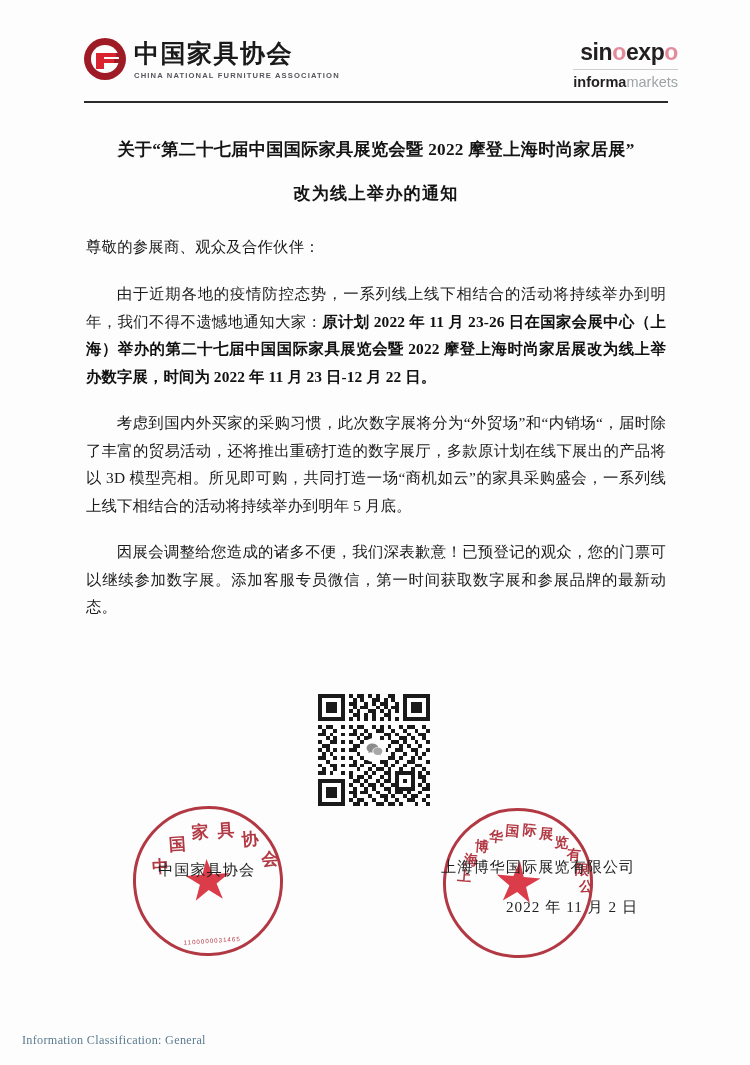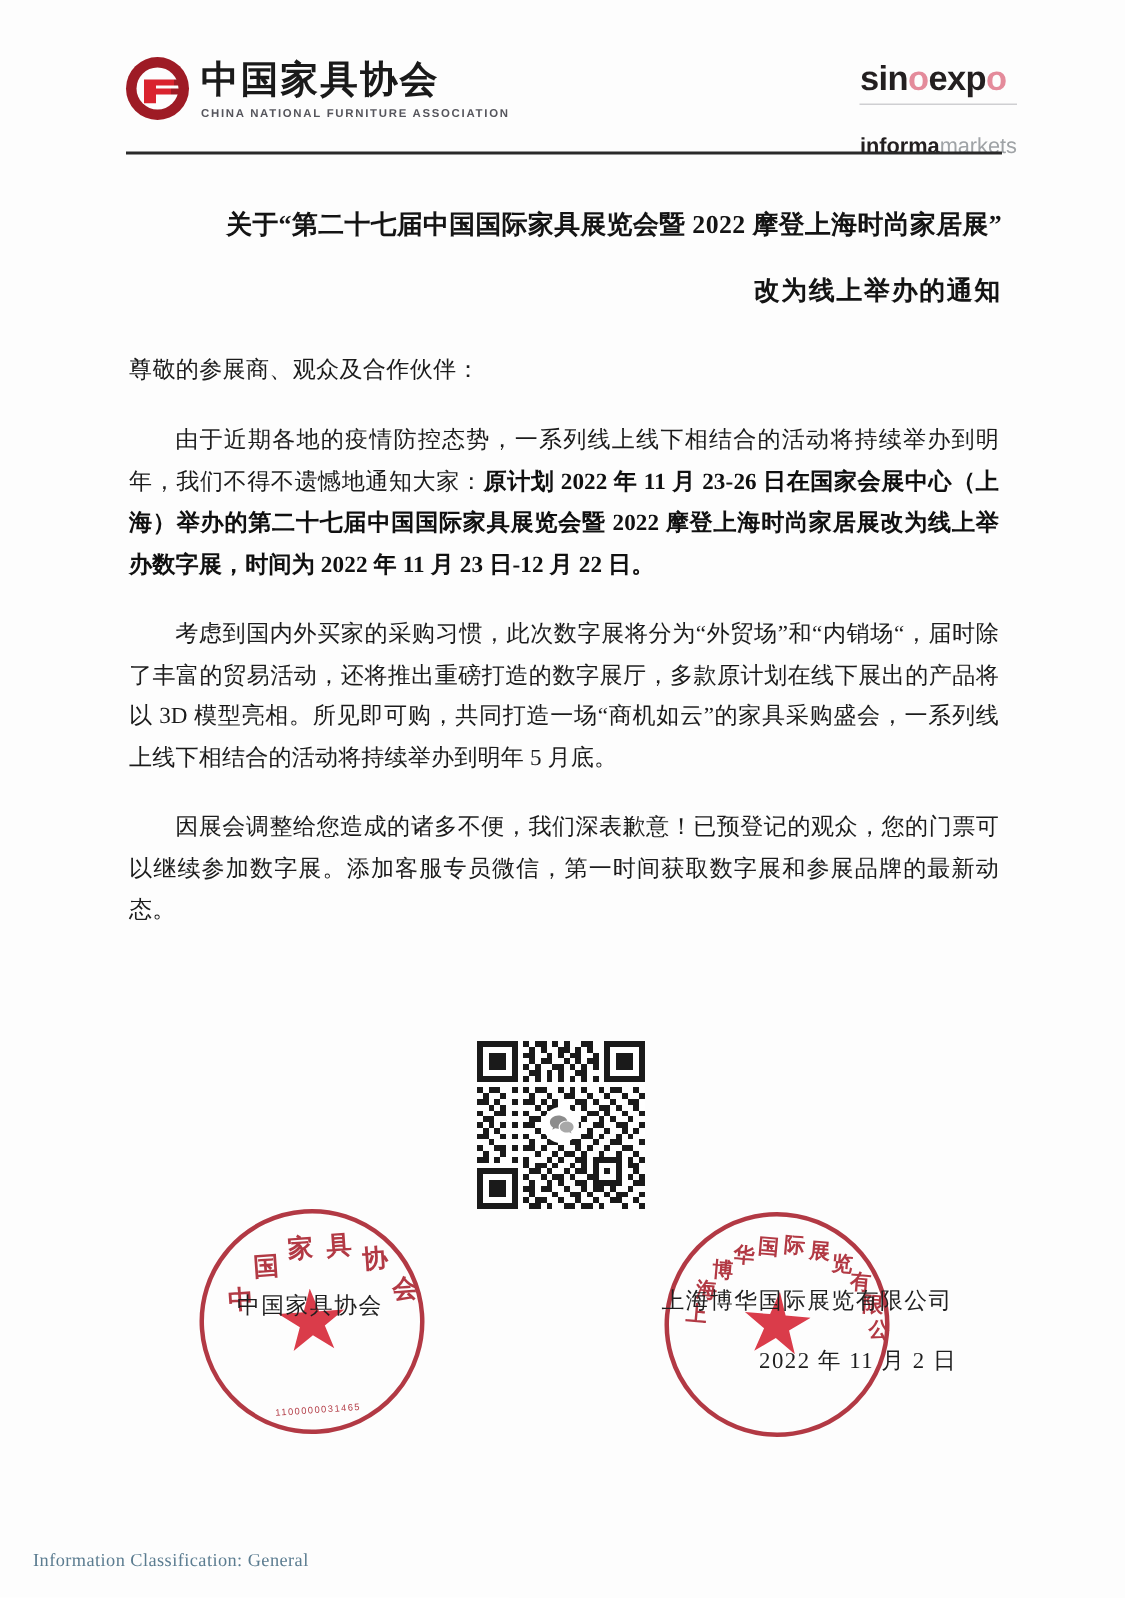--- a/index.html
+++ b/index.html
@@ -80,35 +80,35 @@
     color: #55555c;
     line-height: 11px;
     margin-top: 2px;
     white-space: nowrap;
   }
 
   .logo-sinoexpo {
     position: absolute;
     right: 72px;
     top: 40px;
-    text-align: left;
+    text-align: right;
   }
   .sino-row {
     font-family: "Liberation Sans", "DejaVu Sans", sans-serif;
     font-size: 23px;
     font-weight: bold;
     color: #231f20;
     letter-spacing: -0.4px;
     line-height: 25px;
     white-space: nowrap;
   }
   .sino-row .leaf { color: #e48b9b; font-weight: bold; }
   .informa-row {
     margin-top: 4px;
-    padding-top: 19px;
+    padding-top: 3px;
     border-top: 1px solid #cfcfd2;
     font-family: "Liberation Sans", "DejaVu Sans", sans-serif;
     font-size: 14.5px;
     font-weight: bold;
     line-height: 18px;
     white-space: nowrap;
   }
   .informa-row .informa { color: #231f20; }
   .informa-row .markets { color: #9fa3a6; font-weight: normal; }
 
@@ -120,21 +120,21 @@
     height: 2px;
     background: #2a2a2a;
   }
 
   
   .doc-title {
     position: absolute;
     left: 84px;
     top: 128px;
     width: 584px;
-    text-align: right;
+    text-align: center;
   }
   .doc-title .tline {
     font-size: 17.2px;
     font-weight: bold;
     letter-spacing: 0.3px;
     color: #141414;
     line-height: 44px;
     white-space: nowrap;
   }
   .doc-title .tline.second { letter-spacing: 1.2px; }

